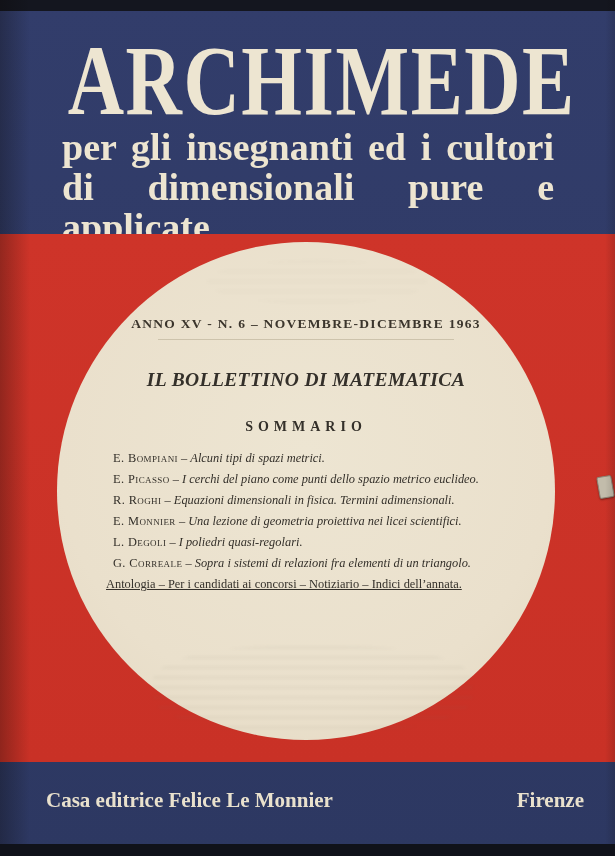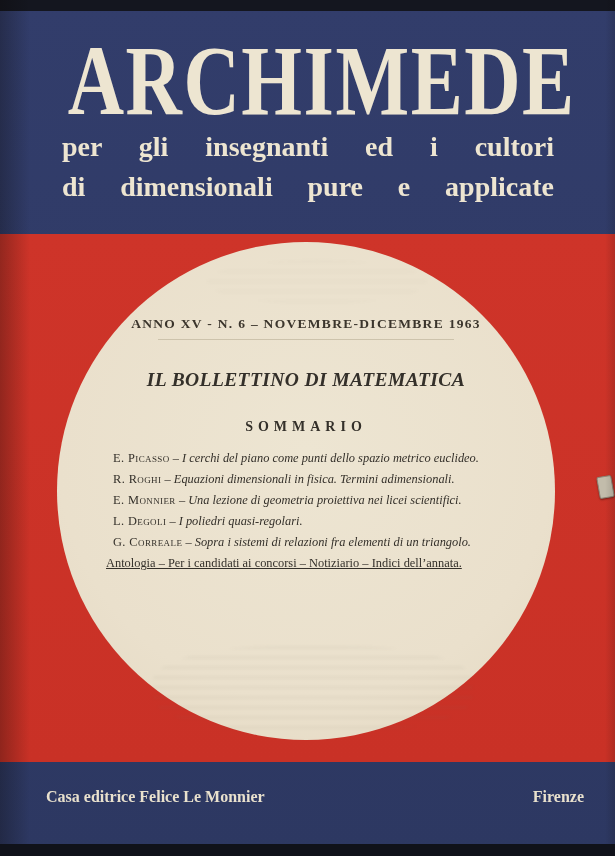--- a/index.html
+++ b/index.html
@@ -15,21 +15,21 @@
   .edge-top{position:absolute;top:0;left:0;right:0;height:11px;background:#14161f;}
   .edge-bottom{position:absolute;bottom:0;left:0;right:0;height:12px;background:#10121a;}
 
   .masthead-title{
     position:absolute;top:30px;left:0;width:100%;text-align:center;
     font-weight:bold;font-size:100px;line-height:1.02;color:var(--masthead_text);
     letter-spacing:2px;white-space:nowrap;transform:scaleX(0.78);
   }
   .masthead-subtitle{
     position:absolute;top:127px;left:62px;width:492px;
-    color:var(--masthead_text);font-weight:bold;font-size:28px;line-height:40px;
+    color:var(--masthead_text);font-weight:bold;font-size:38px;line-height:40px;
   }
   .subtitle-line{text-align:justify;text-align-last:justify;}
 
   .red-band{position:absolute;top:234px;left:0;width:100%;height:528px;
     background:linear-gradient(180deg,#ce3429 0%,#c93126 100%);}
 
   .circle{
     position:absolute;top:242px;left:57px;width:498px;height:498px;border-radius:50%;
     background:radial-gradient(circle at 50% 42%,#ede5d2 0%,#eae0cc 65%,#e3d8c1 100%);
     color:var(--ink);
@@ -54,21 +54,21 @@
     font-size:12.4px;line-height:16px;text-align:justify;
     padding-left:32px;text-indent:-32px;text-decoration:underline;}
 
   .ghost{position:absolute;pointer-events:none;filter:blur(1.5px);opacity:.5;
     background:repeating-linear-gradient(180deg,rgba(120,115,96,0.12) 0 3px,transparent 3px 10px);}
   .ghost-a{top:404px;left:96px;width:320px;height:86px;border-radius:40%;}
   .ghost-b{top:18px;left:150px;width:220px;height:44px;border-radius:50%;opacity:.25;}
 
   .footer{position:absolute;top:762px;left:0;width:100%;height:82px;box-sizing:border-box;
     display:flex;justify-content:space-between;align-items:flex-start;
-    padding:26px 31px 0 46px;color:var(--footer_text);font-weight:bold;font-size:16px;}
+    padding:26px 31px 0 46px;color:var(--footer_text);font-weight:bold;font-size:21px;}
 
   .edge-shade-left{position:absolute;top:0;left:0;width:30px;height:100%;
     background:linear-gradient(90deg,rgba(10,8,6,0.30),rgba(10,8,6,0));pointer-events:none;}
   .edge-shade-right{position:absolute;top:0;right:0;width:10px;height:100%;
     background:linear-gradient(270deg,rgba(10,8,6,0.14),rgba(10,8,6,0));pointer-events:none;}
   .staple{position:absolute;top:476px;left:598px;width:13px;height:20px;
     background:#c2bcab;border:1px solid #8d8778;border-radius:2px;
     transform:rotate(-10deg);box-shadow:0 1px 2px rgba(0,0,0,.45);}
 </style>
 </head>
@@ -92,20 +92,21 @@
     <div class="ghost ghost-a"></div>
 
     <div class="issue-line">ANNO XV - N. 6 – NOVEMBRE-DICEMBRE 1963</div>
     <div class="issue-rule"></div>
 
     <div class="bollettino-title">IL BOLLETTINO DI MATEMATICA</div>
 
     <div class="sommario">SOMMARIO</div>
 
     <div class="toc">
+        <div class="toc-item"><span class="toc-author">E. Bompiani</span> – <span class="toc-title">Alcuni tipi di spazi metrici.</span></div>
         <div class="toc-item"><span class="toc-author">E. Picasso</span> – <span class="toc-title">I cerchi del piano come punti dello spazio metrico euclideo.</span></div>
         <div class="toc-item"><span class="toc-author">R. Roghi</span> – <span class="toc-title">Equazioni dimensionali in fisica. Termini adimensionali.</span></div>
         <div class="toc-item"><span class="toc-author">E. Monnier</span> – <span class="toc-title">Una lezione di geometria proiettiva nei licei scientifici.</span></div>
         <div class="toc-item"><span class="toc-author">L. Degoli</span> – <span class="toc-title">I poliedri quasi-regolari.</span></div>
         <div class="toc-item"><span class="toc-author">G. Correale</span> – <span class="toc-title">Sopra i sistemi di relazioni fra elementi di un triangolo.</span></div>
         <div class="antologia">Antologia – Per i candidati ai concorsi – Notiziario – Indici dell’annata.</div>
       </div>
   </div>
 
   <div class="footer">

